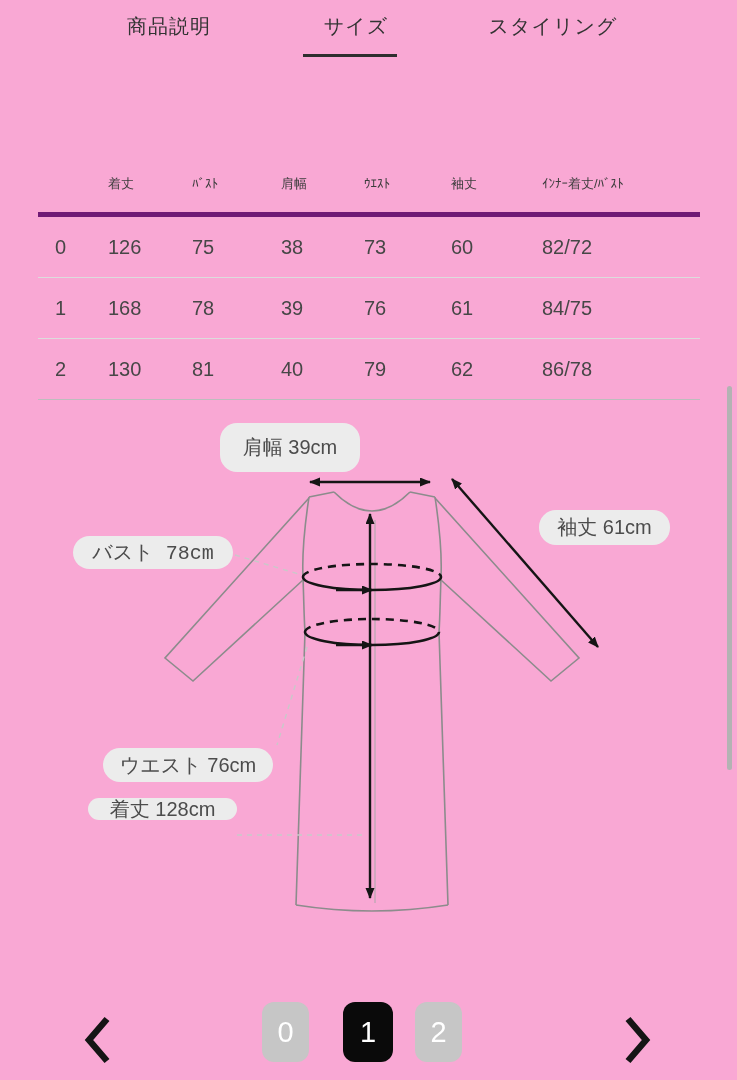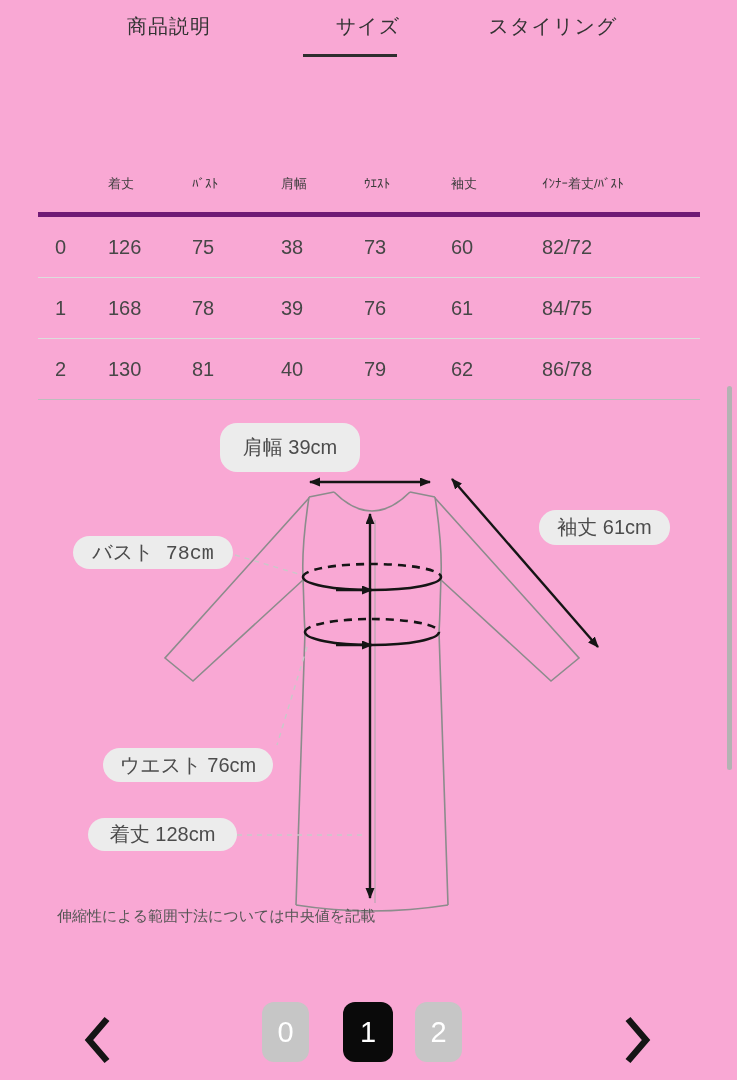--- a/index.html
+++ b/index.html
@@ -25,21 +25,21 @@
   .diagram{position:absolute;left:0;top:400px;width:737px;height:570px;}
   .diagram svg{position:absolute;left:0;top:0;}
   .pill{
     position:absolute;background:#ececec;border-radius:17px;color:#4c4c4c;
     display:flex;align-items:center;justify-content:center;font-size:20px;white-space:nowrap;
   }
   .pill-shoulder{left:220px;top:23px;width:140px;height:49px;}
   .pill-bust{left:73px;top:136px;width:160px;height:33px;font-family:Liberation Mono, monospace;}
   .pill-sleeve{left:539px;top:110px;width:131px;height:35px;}
   .pill-waist{left:103px;top:348px;width:170px;height:34px;}
-  .pill-length{left:88px;top:418px;width:149px;height:33px;}
+  .pill-length{left:88px;top:398px;width:149px;height:22px;}
   
   .notes{position:absolute;left:57px;top:903px;font-size:15px;line-height:25px;color:#555;}
   
   .page-btn{
     position:absolute;top:1002px;height:60px;border:none;border-radius:12px;
     color:#fff;font-size:29px;font-family:"Liberation Sans",sans-serif;
     display:flex;align-items:center;justify-content:center;cursor:pointer;padding:0;
   }
   .page-btn.inactive{background:#c6c6c6;}
   .page-btn.active{background:#0a0a0a;}
@@ -51,21 +51,21 @@
   .chev-right{left:624px;top:1016px;}
   
   .scrollbar-thumb{position:absolute;left:727px;top:386px;width:5px;height:384px;background:#b3b3b3;border-radius:3px;}
 </style>
 </head>
 <body>
 
 <div class="page">
 
   <div class="tab" style="left:169px">商品説明</div>
-  <div class="tab" style="left:368px">サイズ</div>
+  <div class="tab" style="left:356px">サイズ</div>
   <div class="tab" style="left:553px">スタイリング</div>
   <div class="tab-underline"></div>
 
   <div class="size-table">
     <div class="tr thead">
       <div class="cell size-cell"></div>
       <div class="cell">着丈</div>
       <div class="cell">ﾊﾞｽﾄ</div>
       <div class="cell">肩幅</div>
       <div class="cell">ｳｴｽﾄ</div>
@@ -155,21 +155,20 @@
     </svg>
 
     <div class="pill pill-shoulder">肩幅 39cm</div>
     <div class="pill pill-sleeve">袖丈 61cm</div>
     <div class="pill pill-bust">バスト 78cm</div>
     <div class="pill pill-waist">ウエスト 76cm</div>
     <div class="pill pill-length">着丈 128cm</div>
   </div>
 
   <div class="notes">
-    <div>伸縮性による範囲寸法については中央値を記載</div>
   </div>
 
   <svg class="chev chev-left" width="28" height="48" viewBox="0 0 28 48">
     <polyline points="24,3 6,24 24,45" fill="none" stroke="#151515" stroke-width="6.5"></polyline>
   </svg>
 
   <button class="page-btn inactive btn-0">0</button>
   <button class="page-btn active btn-1">1</button>
   <button class="page-btn inactive btn-2">2</button>
 

